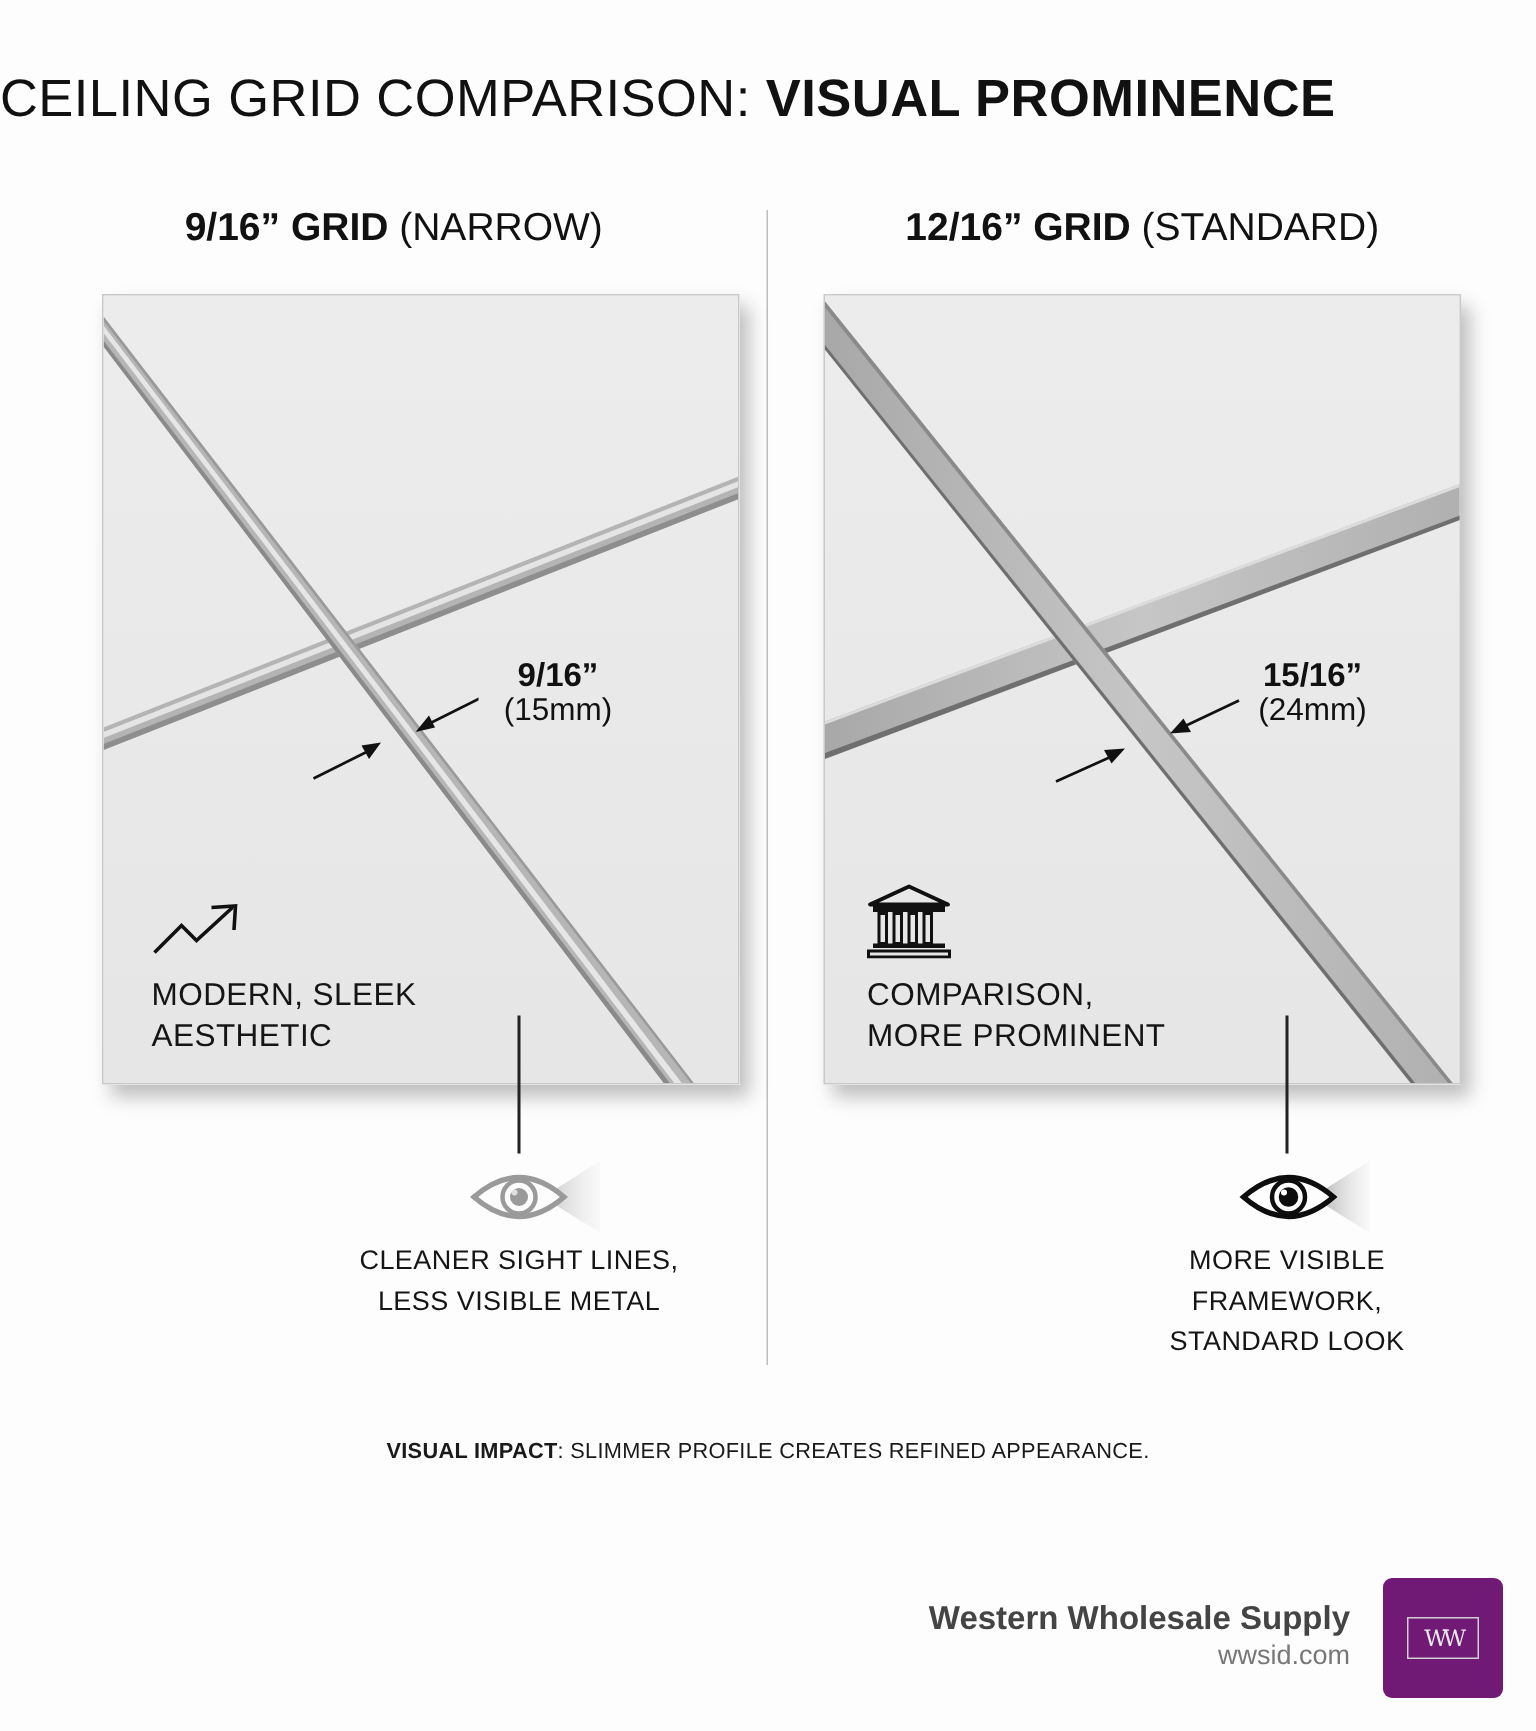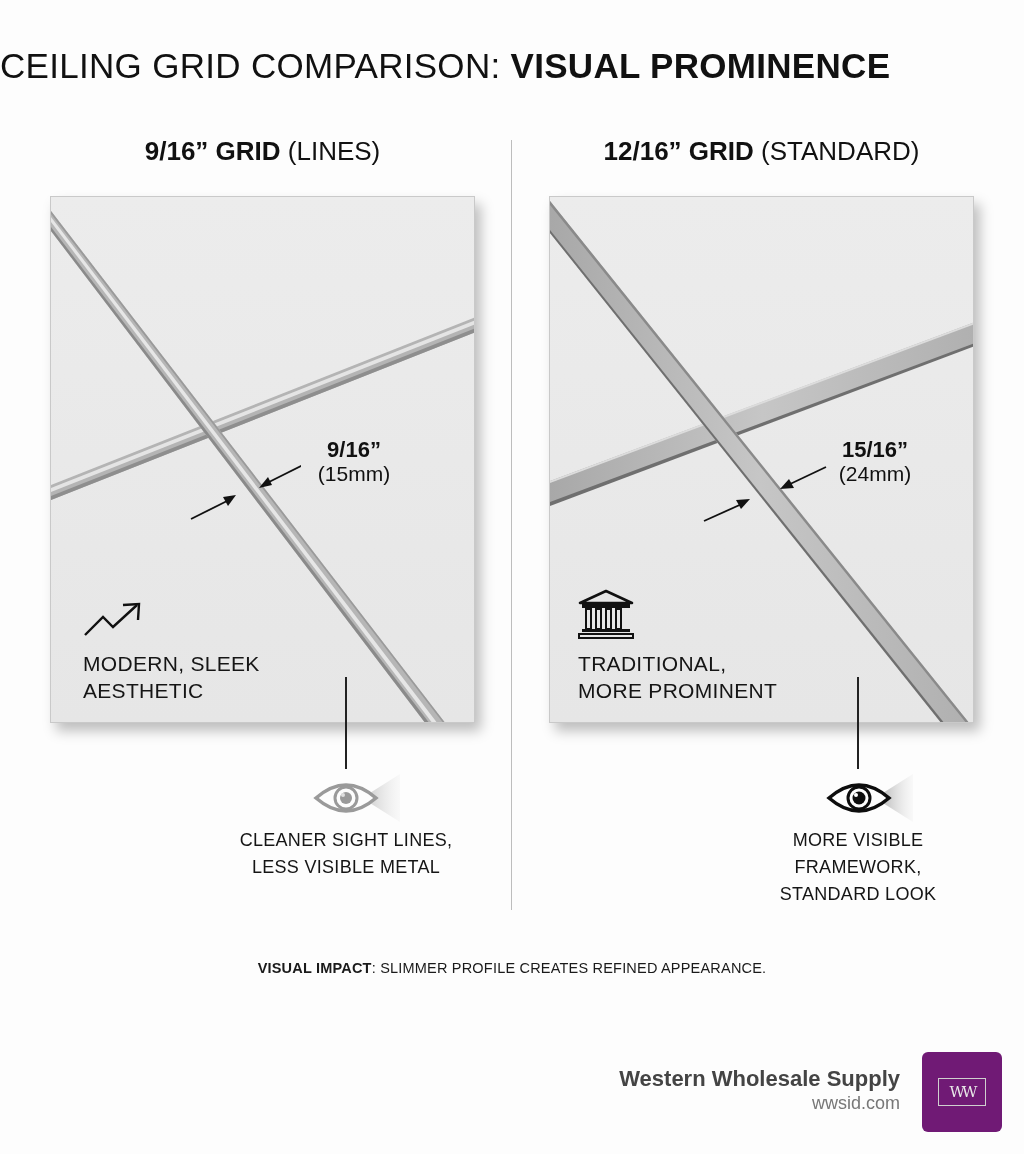--- a/index.html
+++ b/index.html
@@ -25,21 +25,21 @@
       position: absolute; left: 511px; top: 140px; width: 1px; height: 770px; background: #bdbdbd;
     }
 
     .panel {
       position: absolute; top: 196px; width: 425px; height: 527px;
       background: linear-gradient(180deg, #ececec 0%, #e6e6e6 100%);
       border: 1px solid #c9c9c9;
       box-shadow: 6px 8px 12px rgba(0,0,0,0.25);
       overflow: hidden;
     }
-    .panel.left { left: 50px; padding-left: 24px; }
+    .panel.left { left: 68px; padding-left: 24px; }
     .panel.right { left: 549px; }
     .panel svg.bars { position: absolute; left: 0; top: 0; }
 
     .measure {
       position: absolute; text-align: center; font-family: "Liberation Sans", sans-serif;
       line-height: 1.15;
     }
     .measure .frac { font-size: 22px; font-weight: bold; display: block; }
     .measure .mm { font-size: 21px; display: block; }
 
@@ -83,21 +83,21 @@
     }
   </style>
 </head>
 <body>
 
 <div class="main-title">
   <span>CEILING GRID COMPARISON: </span><span class="strong">VISUAL PROMINENCE</span>
 </div>
 
 <div class="col-title left">
-  <span class="strong">9/16” GRID</span><span> (LINES)</span>
+  <span class="strong">9/16” GRID</span><span> (NARROW)</span>
 </div>
 <div class="col-title right">
   <span class="strong">12/16” GRID</span><span> (STANDARD)</span>
 </div>
 
 <div class="divider"></div>
 
 <div class="panel left">
   <svg class="bars" width="425" height="527" viewBox="0 0 425 527">
     <defs>
@@ -173,21 +173,21 @@
     <polygon points="28,2 2,14 54,14" fill="none" stroke="#111" stroke-width="2.6" stroke-linejoin="round"></polygon>
     <rect x="4" y="15" width="48" height="4" fill="#111"></rect>
     <rect x="8" y="20" width="5" height="20" fill="none" stroke="#111" stroke-width="2"></rect>
     <rect x="18" y="20" width="5" height="20" fill="none" stroke="#111" stroke-width="2"></rect>
     <rect x="28" y="20" width="5" height="20" fill="none" stroke="#111" stroke-width="2"></rect>
     <rect x="38" y="20" width="5" height="20" fill="none" stroke="#111" stroke-width="2"></rect>
     <rect x="4" y="40" width="48" height="3" fill="#111"></rect>
     <rect x="1" y="45" width="54" height="4" fill="none" stroke="#111" stroke-width="2"></rect>
   </svg>
   <div class="feature" style="left:28px; top:453px;">
-    <div>TRADITIONAL,</div>
+    <div>COMPARISON,</div>
     <div>MORE PROMINENT</div>
   </div>
 </div>
 
 <div class="leader" style="left:345px; top:677px; height:92px;"></div>
 <div class="leader" style="left:857px; top:677px; height:92px;"></div>
 
 <svg class="eye" style="left:312px; top:772px;" width="92" height="56" viewBox="0 0 92 56">
   <defs>
     <linearGradient id="beamL" x1="0" y1="0" x2="1" y2="0">

